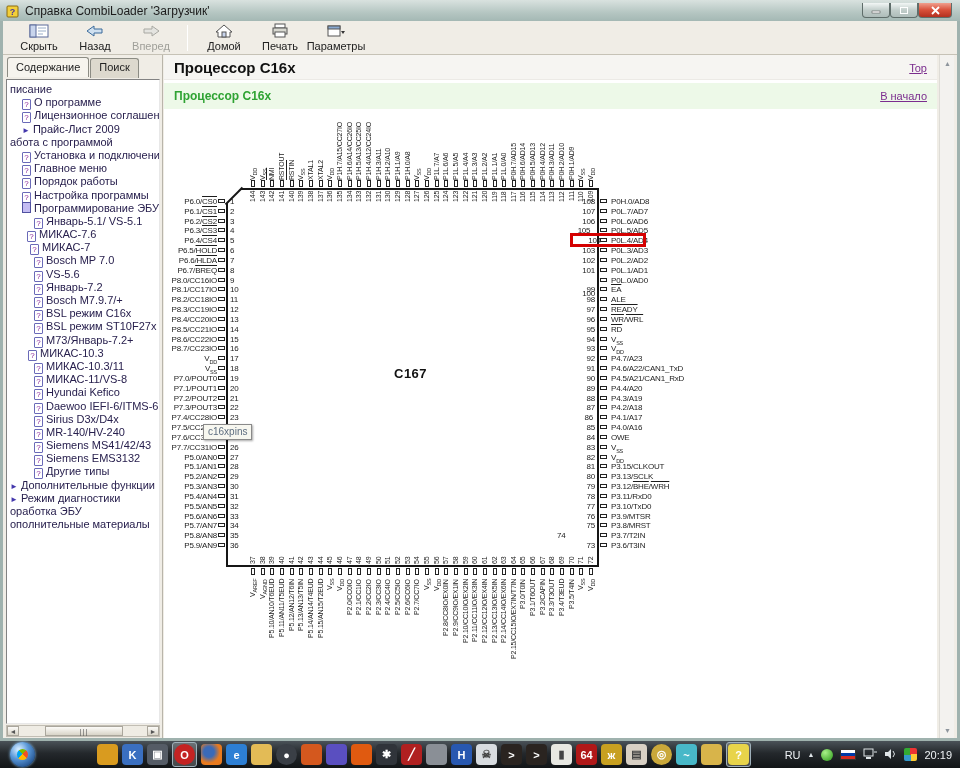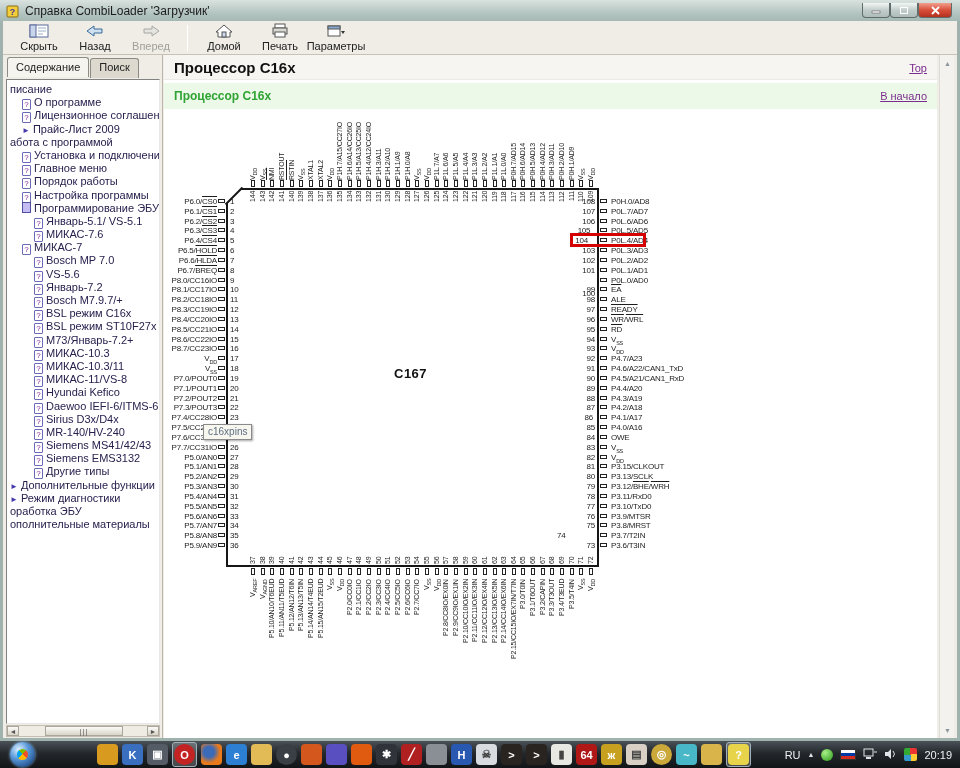--- a/index.html
+++ b/index.html
@@ -183,30 +183,30 @@
         <div class="trow" style="padding-left:15px"><span class="ic-topic">?</span><span>О программе</span></div>
         <div class="trow" style="padding-left:15px"><span class="ic-topic">?</span><span>Лицензионное соглашение</span></div>
         <div class="trow" style="padding-left:15px"><span class="ic-link">►</span><span>Прайс-Лист 2009</span></div>
         <div class="trow" style="padding-left:3px"><span>абота с программой</span></div>
         <div class="trow" style="padding-left:15px"><span class="ic-topic">?</span><span>Установка и подключение</span></div>
         <div class="trow" style="padding-left:15px"><span class="ic-topic">?</span><span>Главное меню</span></div>
         <div class="trow" style="padding-left:15px"><span class="ic-topic">?</span><span>Порядок работы</span></div>
         <div class="trow" style="padding-left:15px"><span class="ic-topic">?</span><span>Настройка программы</span></div>
         <div class="trow" style="padding-left:15px"><span class="ic-book"></span><span>Программирование ЭБУ</span></div>
         <div class="trow" style="padding-left:27px"><span class="ic-topic">?</span><span>Январь-5.1/ VS-5.1</span></div>
-        <div class="trow" style="padding-left:27px"><span class="ic-topic">?</span><span>МИКАС-7.6</span></div>
-        <div class="trow" style="padding-left:15px"><span class="ic-topic">?</span><span>МИКАС-7</span></div>
+        <div class="trow" style="padding-left:20px"><span class="ic-topic">?</span><span>МИКАС-7.6</span></div>
+        <div class="trow" style="padding-left:23px"><span class="ic-topic">?</span><span>МИКАС-7</span></div>
         <div class="trow" style="padding-left:27px"><span class="ic-topic">?</span><span>Bosch MP 7.0</span></div>
         <div class="trow" style="padding-left:27px"><span class="ic-topic">?</span><span>VS-5.6</span></div>
         <div class="trow" style="padding-left:27px"><span class="ic-topic">?</span><span>Январь-7.2</span></div>
         <div class="trow" style="padding-left:27px"><span class="ic-topic">?</span><span>Bosch M7.9.7/+</span></div>
         <div class="trow" style="padding-left:27px"><span class="ic-topic">?</span><span>BSL режим C16x</span></div>
         <div class="trow" style="padding-left:27px"><span class="ic-topic">?</span><span>BSL режим ST10F27x</span></div>
         <div class="trow" style="padding-left:27px"><span class="ic-topic">?</span><span>М73/Январь-7.2+</span></div>
-        <div class="trow" style="padding-left:27px"><span class="ic-topic">?</span><span>МИКАС-10.3</span></div>
+        <div class="trow" style="padding-left:21px"><span class="ic-topic">?</span><span>МИКАС-10.3</span></div>
         <div class="trow" style="padding-left:27px"><span class="ic-topic">?</span><span>МИКАС-10.3/11</span></div>
         <div class="trow" style="padding-left:27px"><span class="ic-topic">?</span><span>МИКАС-11/VS-8</span></div>
         <div class="trow" style="padding-left:27px"><span class="ic-topic">?</span><span>Hyundai Kefico</span></div>
         <div class="trow" style="padding-left:27px"><span class="ic-topic">?</span><span>Daewoo IEFI-6/ITMS-6F</span></div>
         <div class="trow" style="padding-left:27px"><span class="ic-topic">?</span><span>Sirius D3x/D4x</span></div>
         <div class="trow" style="padding-left:27px"><span class="ic-topic">?</span><span>MR-140/HV-240</span></div>
         <div class="trow" style="padding-left:27px"><span class="ic-topic">?</span><span>Siemens MS41/42/43</span></div>
         <div class="trow" style="padding-left:27px"><span class="ic-topic">?</span><span>Siemens EMS3132</span></div>
         <div class="trow" style="padding-left:27px"><span class="ic-topic">?</span><span>Другие типы</span></div>
         <div class="trow" style="padding-left:3px"><span class="ic-link">►</span><span>Дополнительные функции</span></div>
@@ -347,21 +347,21 @@
         <div class="plbl" style="left:447px;top:88px">P0H.0/AD8</div>
         <div class="pnum" style="left:409px;top:97.83px;width:22px;text-align:right">107</div>
         <div class="stub" style="left:436px;top:99.83px;width:7px;height:4px"></div>
         <div class="plbl" style="left:447px;top:97.83px">P0L.7/AD7</div>
         <div class="pnum" style="left:409px;top:107.66px;width:22px;text-align:right">106</div>
         <div class="stub" style="left:436px;top:109.66px;width:7px;height:4px"></div>
         <div class="plbl" style="left:447px;top:107.66px">P0L.6/AD6</div>
         <div class="pnum" style="left:409px;top:117.49000000000001px;width:22px;text-align:center">105</div>
         <div class="stub" style="left:436px;top:119.49000000000001px;width:7px;height:4px"></div>
         <div class="plbl" style="left:447px;top:117.49000000000001px">P0L.5/AD5</div>
-        <div class="pnum" style="left:390px;top:127.32px;width:34px;text-align:right">104</div>
+        <div class="pnum" style="left:403px;top:127.32px;width:34px;text-align:right">104</div>
         <div class="stub" style="left:436px;top:129.32px;width:7px;height:4px"></div>
         <div class="plbl" style="left:447px;top:127.32px">P0L.4/AD4</div>
         <div class="hlbox" style="left:406px;top:124.32px;width:76px;height:14px;border-color:#d40000"></div>
         <div class="pnum" style="left:409px;top:137.15px;width:22px;text-align:right">103</div>
         <div class="stub" style="left:436px;top:139.15px;width:7px;height:4px"></div>
         <div class="plbl" style="left:447px;top:137.15px">P0L.3/AD3</div>
         <div class="pnum" style="left:409px;top:146.98000000000002px;width:22px;text-align:right">102</div>
         <div class="stub" style="left:436px;top:148.98000000000002px;width:7px;height:4px"></div>
         <div class="plbl" style="left:447px;top:146.98000000000002px">P0L.2/AD2</div>
         <div class="pnum" style="left:409px;top:156.81px;width:22px;text-align:right">101</div>

